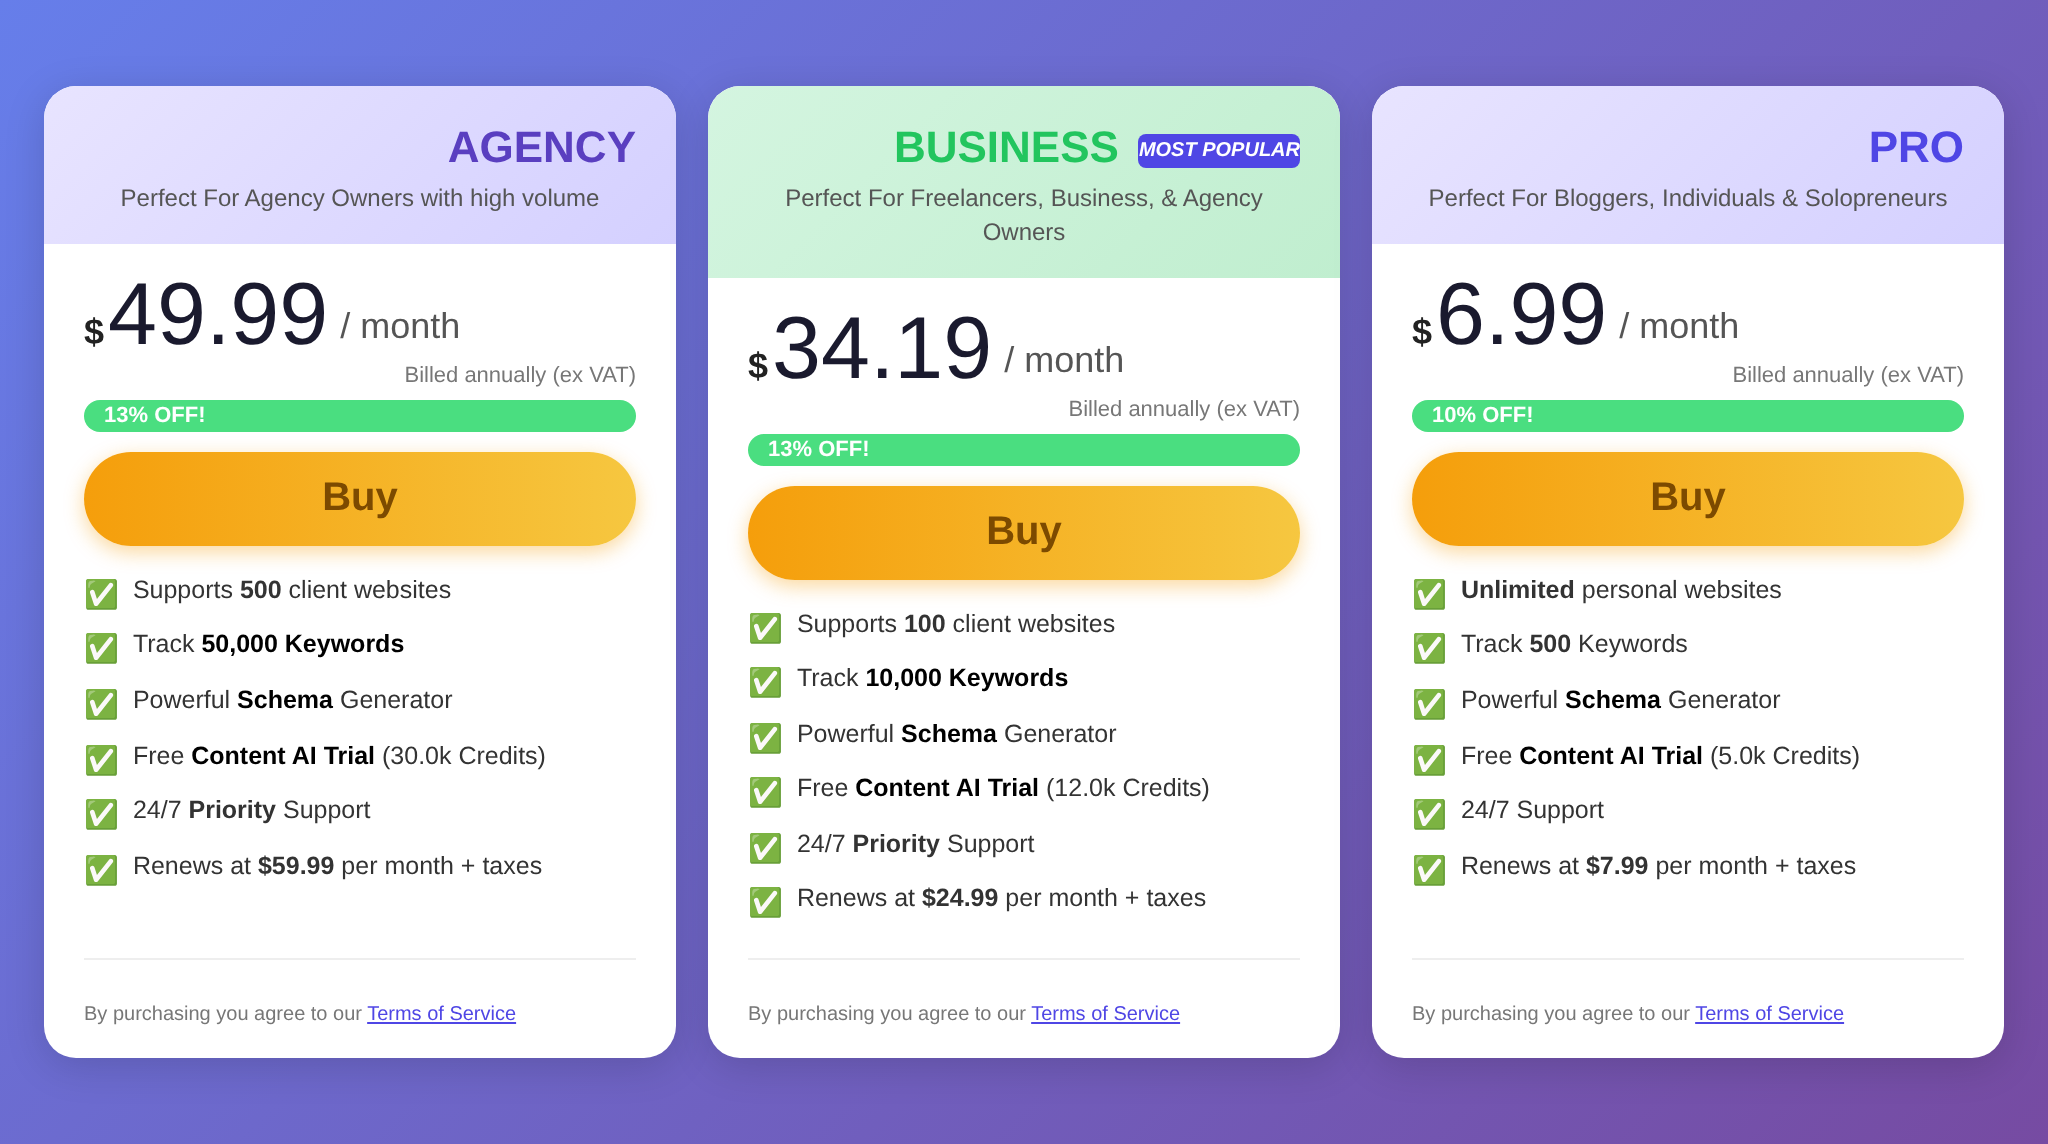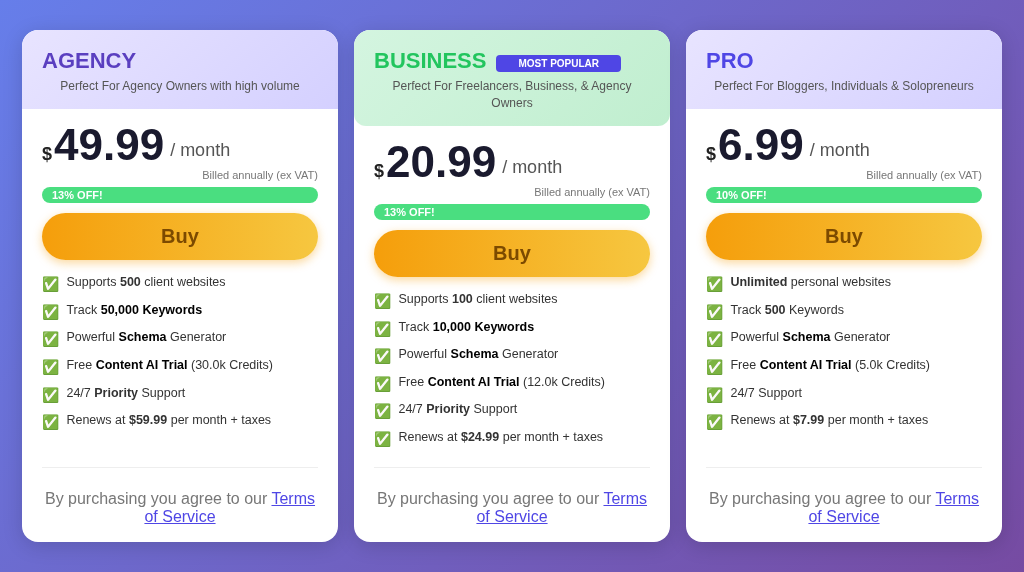--- a/index.html
+++ b/index.html
@@ -32,44 +32,44 @@
     .card-header {
       padding: 18px 20px 14px;
       text-align: center;
       border-radius: 16px 16px 0 0;
     }
     .card-header.agency {
       background: linear-gradient(135deg, #e8e4ff 0%, #d4d0ff 100%);
     }
     .card-header.business {
       background: linear-gradient(135deg, #d4f5e0 0%, #c0eecf 100%);
-      border-radius: 12px;
     }
     .card-header.pro {
       background: linear-gradient(135deg, #e8e4ff 0%, #d4d0ff 100%);
     }
     .card-title {
       font-size: 22px;
       font-weight: 800;
       margin-bottom: 4px;
     }
     .card-title.agency { color: #5a3fc0; }
     .card-title.business { color: #22c55e; }
     .card-title.pro { color: #4f46e5; }
     .most-popular-badge {
       display: inline-block;
       background: #4f46e5;
       color: #fff;
       font-size: 10px;
       font-weight: 700;
-      padding: 3px 22px;
+      padding: 3px 0;
       border-radius: 4px;
       margin-left: 6px;
       vertical-align: middle;
       text-transform: uppercase;
+      font-style: italic;
     }
     .card-subtitle {
       font-size: 12px;
       color: #555;
       line-height: 1.4;
     }
     .card-body {
       padding: 14px 20px 16px;
       display: flex;
       flex-direction: column;
@@ -83,21 +83,21 @@
     }
     .price-dollar {
       font-size: 18px;
       font-weight: 700;
       color: #222;
       vertical-align: super;
       line-height: 1;
     }
     .price-amount {
       font-size: 44px;
-      font-weight: 700;
+      font-weight: 400;
       color: #1a1a2e;
       line-height: 1;
     }
     .price-period {
       font-size: 18px;
       color: #555;
       margin-left: 4px;
       align-self: flex-end;
       padding-bottom: 6px;
     }
@@ -145,35 +145,35 @@
     }
     .check-icon {
       color: #22c55e;
       font-size: 14px;
       flex-shrink: 0;
       margin-top: 1px;
     }
     .feature-bold { font-weight: 700; }
     .feature-link { color: #000000; cursor: pointer; }
     .tos-text {
-      font-size: 16px;
+      font-size: 10px;
       color: #777;
       margin-top: 12px;
-      text-align: center;
+      text-align: left;
     }
     .tos-link { color: #4f46e5; text-decoration: underline; cursor: pointer; }
     .divider {
       border: none;
       border-top: 1px solid #eee;
       margin: 10px 0;
     }
     .title-row {
       display: flex;
       align-items: center;
-      justify-content: flex-start;
+      justify-content: flex-end;
       gap: 4px;
       flex-wrap: wrap;
     }
   </style>
 </head>
 <body>
 
 <div class="cards-container">
 <div class="card">
       <div class="card-header agency">
@@ -225,21 +225,21 @@
       <div class="card-header business">
         <div class="title-row">
           <span class="card-title business">BUSINESS</span>
           <span class="most-popular-badge">Most Popular</span>
         </div>
         <div class="card-subtitle">Perfect For Freelancers, Business, &amp; Agency Owners</div>
       </div>
       <div class="card-body">
         <div class="price-row">
           <span class="price-dollar">$</span>
-          <span class="price-amount">20.99</span>
+          <span class="price-amount">34.19</span>
           <span class="price-period">/ month</span>
         </div>
         <div class="price-billed">Billed annually (ex VAT)</div>
         <div class="discount-badge">13% OFF!</div>
         <button class="buy-button">Buy</button>
         <ul class="features-list">
           <li>
             <span class="check-icon">✅</span>
             <span>Supports <strong class="feature-bold">100</strong> client websites</span>
           </li>

